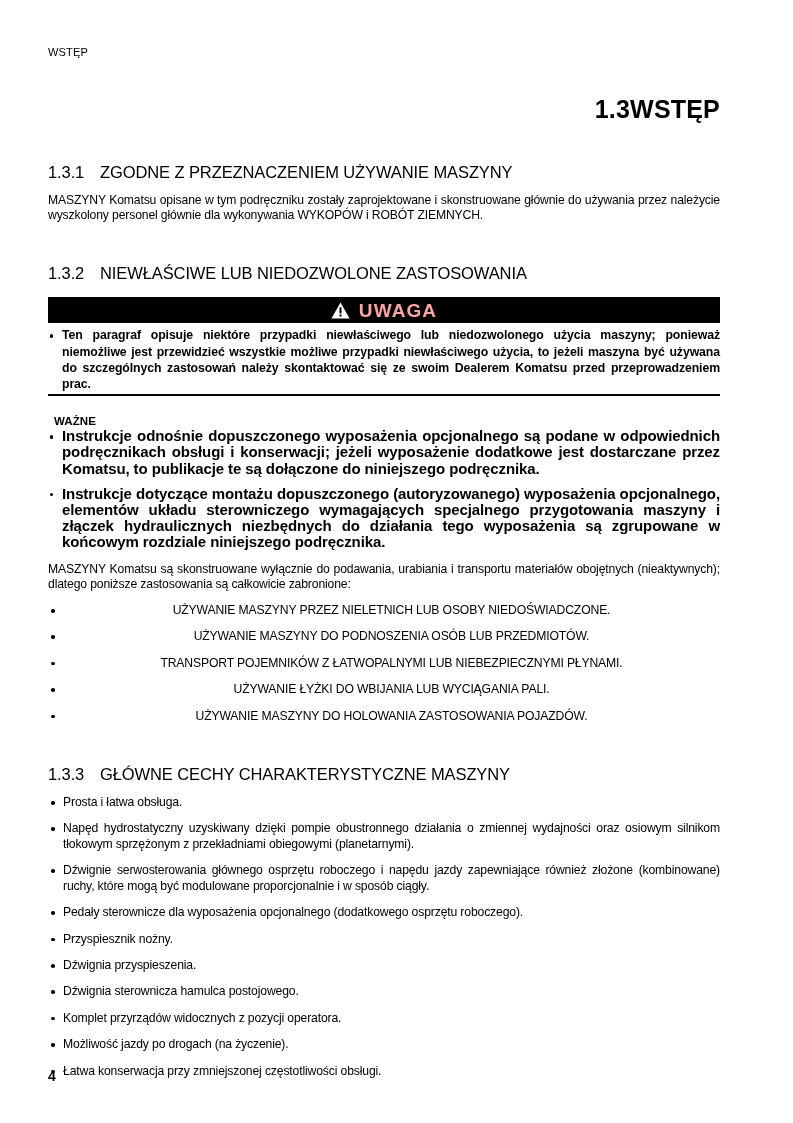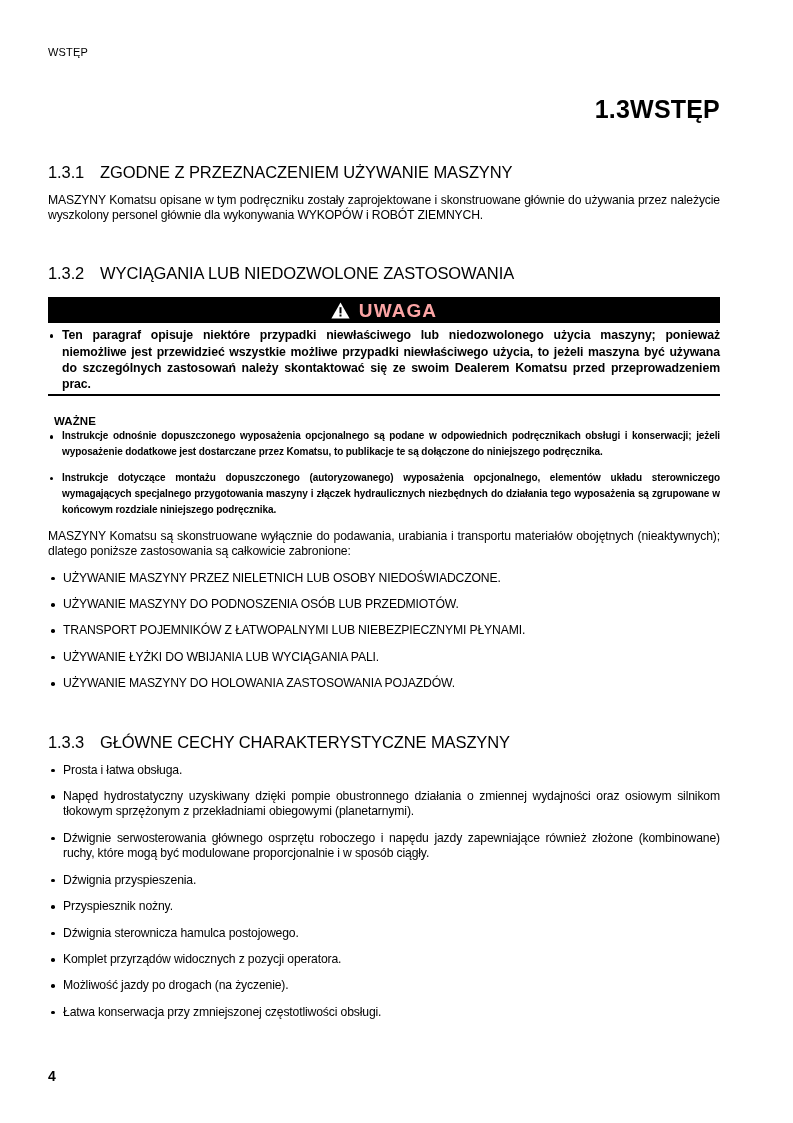--- a/index.html
+++ b/index.html
@@ -146,21 +146,21 @@
     letter-spacing: 0.1px;
   }
   ul.important-list {
     list-style: none;
     margin: 0;
     padding: 0;
   }
   ul.important-list li {
     position: relative;
     padding-left: 14px;
-    font-size: 10px;
+    font-size: 15px;
     font-weight: bold;
     line-height: 16.2px;
     text-align: justify;
     letter-spacing: -0.1px;
     margin-top: 9px;
   }
   ul.important-list li:first-child { margin-top: 1px; }
   ul.important-list li::before {
     content: "";
     position: absolute;
@@ -178,21 +178,21 @@
     margin: 8px 0 0 0;
     padding: 0;
   }
   ul.plain-list li {
     position: relative;
     padding-left: 15px;
     font-size: 12.2px;
     line-height: 15.4px;
     letter-spacing: -0.15px;
     margin-top: 11px;
-    text-align: left;
+    text-align: center;
   }
   ul.plain-list li::before {
     content: "";
     position: absolute;
     left: 3px;
     top: 6px;
     width: 3.6px;
     height: 3.6px;
     border-radius: 50%;
     background: #000;
@@ -221,21 +221,21 @@
       <span class="num">1.3</span><span>WSTĘP</span>
     </h1>
 
     <h2 class="sec-h2">
       <span class="num">1.3.1</span><span>ZGODNE Z PRZEZNACZENIEM UŻYWANIE MASZYNY</span>
     </h2>
 
     <p class="body">MASZYNY Komatsu opisane w tym podręczniku zostały zaprojektowane i skonstruowane głównie do używania przez należycie wyszkolony personel głównie dla wykonywania  WYKOPÓW i ROBÓT ZIEMNYCH.</p>
 
     <h2 class="sec-h2">
-      <span class="num">1.3.2</span><span>WYCIĄGANIA LUB NIEDOZWOLONE ZASTOSOWANIA</span>
+      <span class="num">1.3.2</span><span>NIEWŁAŚCIWE LUB NIEDOZWOLONE ZASTOSOWANIA</span>
     </h2>
 
     <div class="warning-box">
       <div class="warning-banner">
         <span class="warn-tri">
           <svg viewBox="0 0 19 17" width="19" height="17" aria-hidden="true">
             <polygon points="9.5,0.6 18.6,16.4 0.4,16.4" fill="#ffffff"></polygon>
             <rect x="8.5" y="5.2" width="2" height="6.2" fill="#000000"></rect>
             <rect x="8.5" y="12.5" width="2" height="2" fill="#000000"></rect>
           </svg>
@@ -265,22 +265,23 @@
     </ul>
 
     <h2 class="sec-h2">
       <span class="num">1.3.3</span><span>GŁÓWNE CECHY CHARAKTERYSTYCZNE MASZYNY</span>
     </h2>
 
     <ul class="plain-list justified">
       <li>Prosta i łatwa obsługa.</li>
       <li>Napęd hydrostatyczny  uzyskiwany dzięki pompie obustronnego działania o zmiennej wydajności oraz osiowym silnikom tłokowym sprzężonym z przekładniami obiegowymi (planetarnymi).</li>
       <li>Dźwignie serwosterowania głównego osprzętu roboczego i napędu jazdy zapewniające również złożone (kombinowane) ruchy, które mogą być modulowane proporcjonalnie i w sposób ciągły.</li>
+      <li>Pedały sterownicze dla wyposażenia opcjonalnego (dodatkowego osprzętu roboczego).</li>
+      <li>Przyspiesznik nożny.</li>
       <li>Dźwignia przyspieszenia.</li>
-      <li>Przyspiesznik nożny.</li>
       <li>Dźwignia sterownicza hamulca postojowego.</li>
       <li>Komplet przyrządów widocznych z pozycji operatora.</li>
       <li>Możliwość jazdy po drogach (na życzenie).</li>
       <li>Łatwa konserwacja przy zmniejszonej częstotliwości obsługi.</li>
     </ul>
 
   </div>
 
 
   <div class="page-number">4</div>

